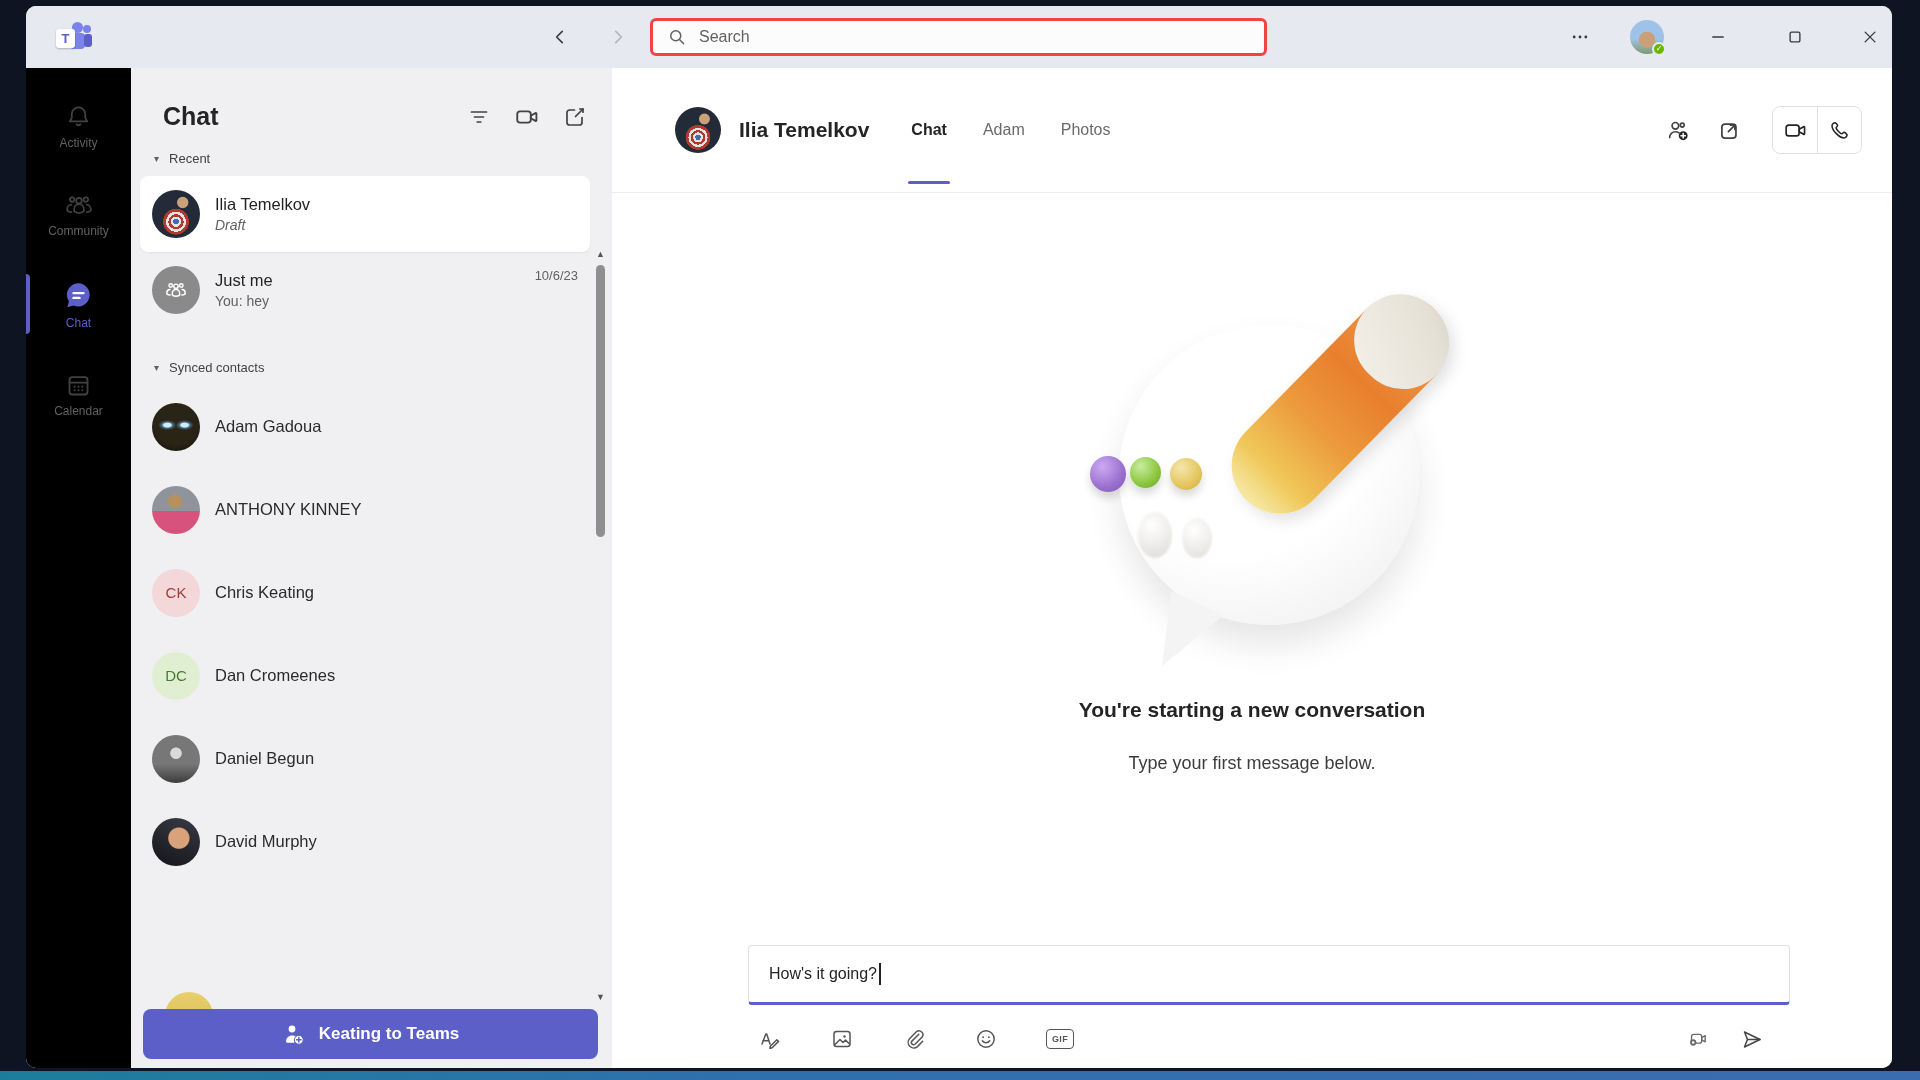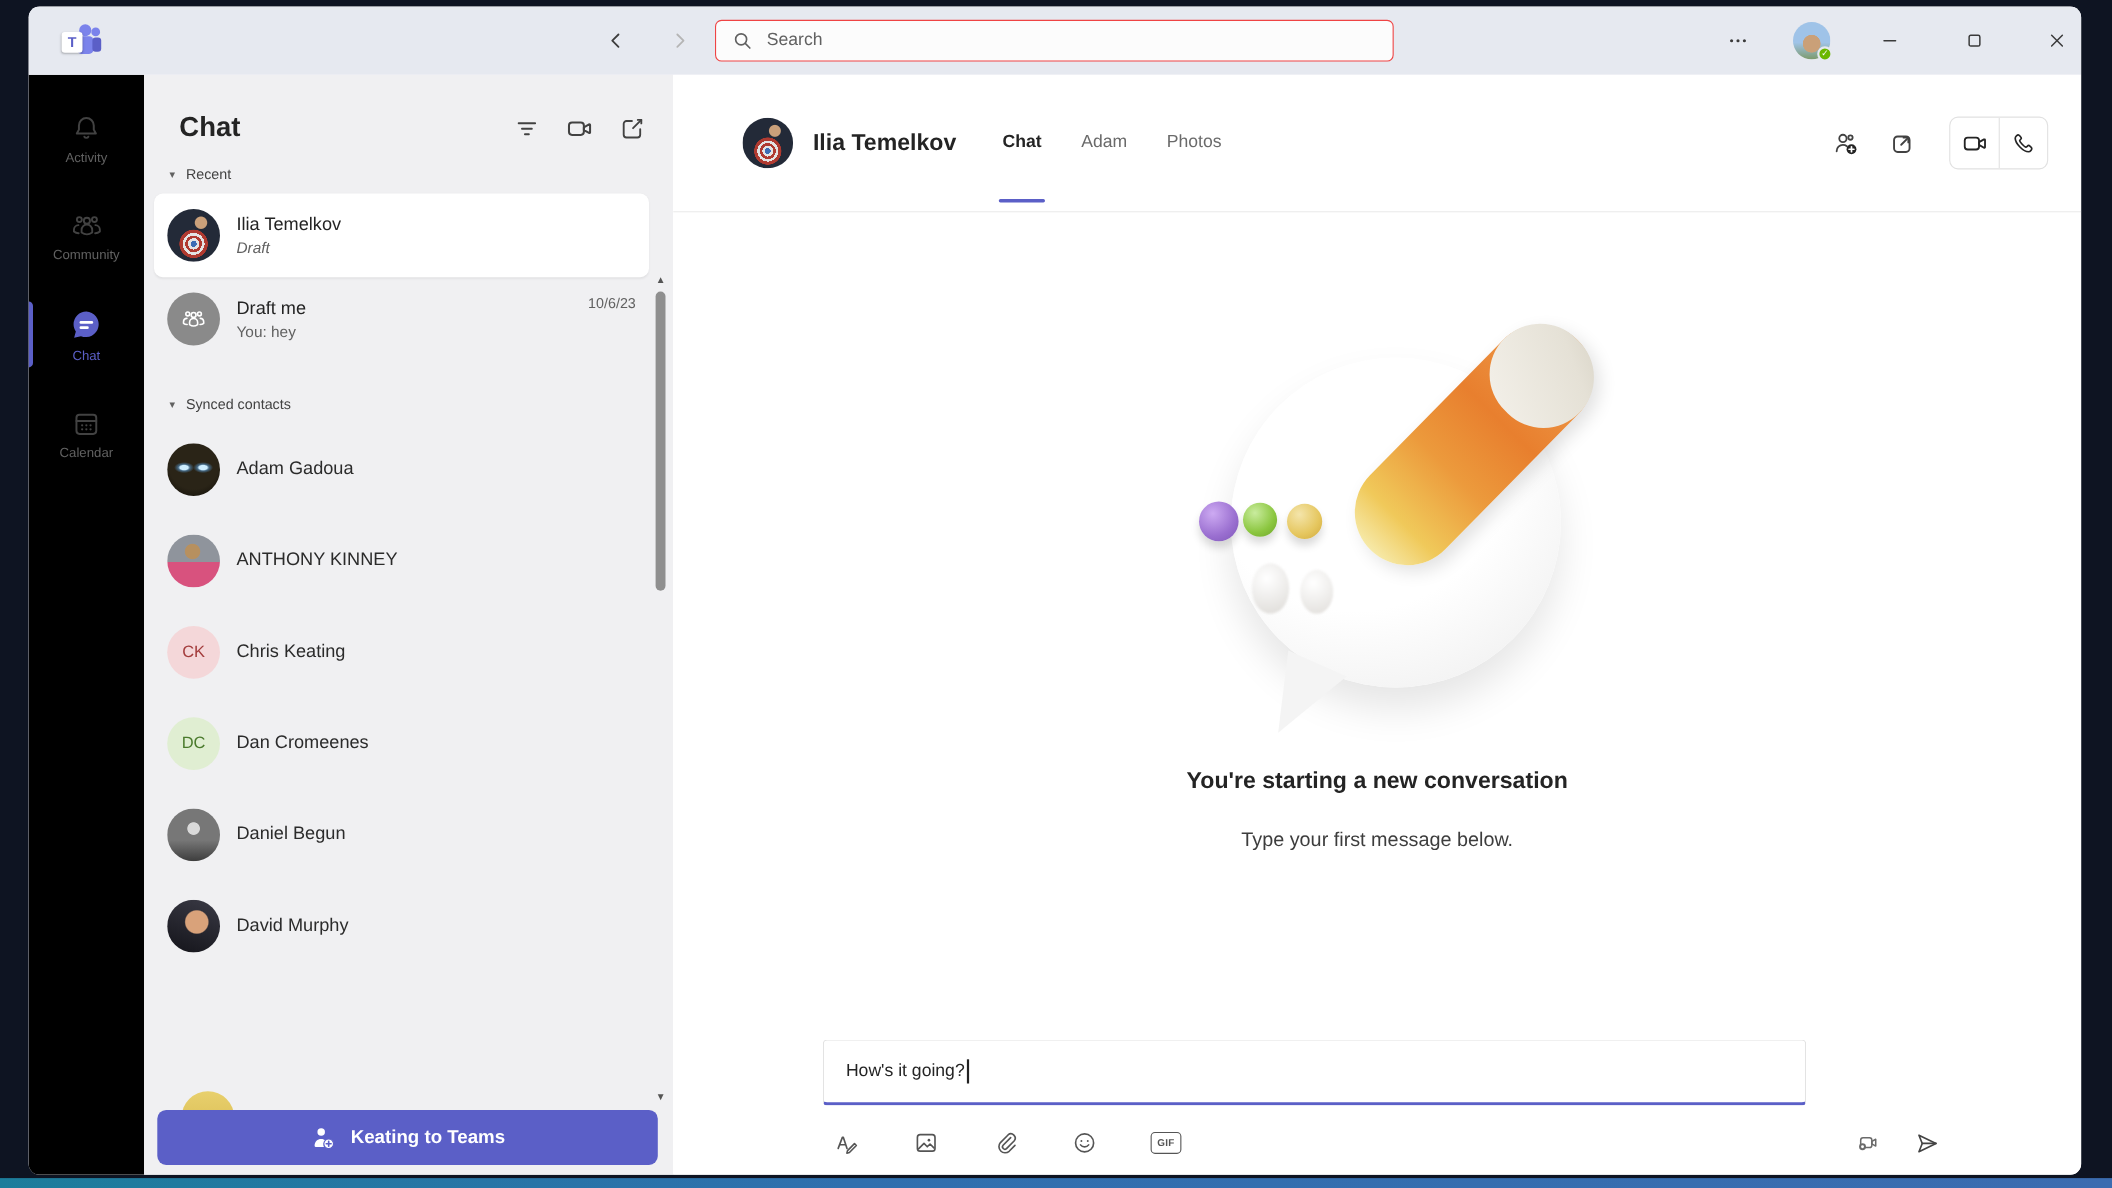--- a/index.html
+++ b/index.html
@@ -18,21 +18,21 @@
   .logo .p2 { position:absolute; left:27px; top:5px; width:8px; height:8px; border-radius:50%; background:#7b83eb; }
   .logo .b1 { position:absolute; left:14px; top:13px; width:15px; height:16px; border-radius:4px; background:#7b83eb; }
   .logo .b2 { position:absolute; left:28px; top:14px; width:8px; height:13px; border-radius:3px; background:#5b5fc7; }
   .logo .sq { position:absolute; left:0; top:9px; width:19px; height:19px; border-radius:3px; background:#fff;
     color:#5b5fc7; font-weight:bold; font-size:13px; display:flex; align-items:center; justify-content:center;
     box-shadow:0 1px 2px rgba(0,0,0,.25); }
   .nav-btn { position:absolute; top:16px; width:32px; height:30px; display:flex; align-items:center; justify-content:center; }
   .nav-back { left:518px; color:#3d3d3d; }
   .nav-fwd  { left:576px; color:#b5b5b5; }
   .searchbox { position:absolute; left:624px; top:12px; width:617px; height:38px; background:#fcfcfc;
-    border:1px solid #ef4444; border-radius:6px; display:flex; align-items:center; padding:0 14px; gap:12px;
+    border:3px solid #ef4444; border-radius:6px; display:flex; align-items:center; padding:0 14px; gap:12px;
     color:#616161; font-size:16px; }
   .tb-btn { width:40px; height:40px; display:flex; align-items:center; justify-content:center; color:#3a3a3a; }
   .tb-ellipsis { position:absolute; left:1534px; top:11px; }
   .tb-avatar { position:absolute; left:1604px; top:14px; width:34px; height:34px; border-radius:50%;
     background:radial-gradient(circle at 50% 58%, #caa078 0 30%, rgba(0,0,0,0) 32%),
                linear-gradient(180deg,#9fc3e8 0 55%, #7d9a6b);
     }
   .tb-avatar .badge { position:absolute; right:-2px; bottom:-2px; width:14px; height:14px; border-radius:50%;
     background:#6bb700; border:2px solid #e6e9f0; color:#fff; font-size:8px; line-height:10px; text-align:center; }
   .tb-min { position:absolute; left:1672px; top:11px; }
@@ -147,21 +147,21 @@
     background:radial-gradient(circle at 35% 30%, #c9ec9e, #8bc63f 60%, #6da32c); box-shadow:0 6px 8px rgba(0,0,0,.15); }
   .ball-yellow { left:128px; top:158px; width:32px; height:32px;
     background:radial-gradient(circle at 35% 30%, #f4e5ab, #e5c65e 60%, #cfa83d); box-shadow:0 6px 8px rgba(0,0,0,.15); }
 
   .empty-title { position:absolute; left:0; right:0; top:505px; text-align:center;
     font-size:21px; font-weight:bold; color:#242424; }
   .empty-sub { position:absolute; left:0; right:0; top:560px; text-align:center;
     font-size:18px; color:#3d3d3d; }
 
   
-  .composer { position:absolute; left:136px; width:894px; bottom:63px; height:60px; background:#fff;
+  .composer { position:absolute; left:136px; width:1042px; bottom:63px; height:60px; background:#fff;
     border:1px solid #e0e0e0; border-bottom:3px solid #5b5fc7; border-radius:4px;
     display:flex; align-items:center; padding:0 20px; font-size:16px; color:#242424; }
   .caret { width:1.5px; height:22px; background:#222; margin-left:2px; }
   .composer-toolbar { position:absolute; left:146px; bottom:8px; height:42px; display:flex; align-items:center; gap:48px; color:#555; }
   .ct-icon { width:24px; height:24px; display:flex; align-items:center; justify-content:center; }
   .gif-box { width:28px; height:20px; border:1.6px solid #555; border-radius:4px; display:flex;
     align-items:center; justify-content:center; font-size:9px; font-weight:bold; letter-spacing:.3px; color:#555; }
   .composer-right { position:absolute; right:128px; bottom:8px; height:42px; display:flex; align-items:center; gap:30px; color:#6a6a6a; }
 
   svg { display:block; }
@@ -315,21 +315,21 @@
             <svg width="26" height="22" viewBox="0 0 28 24" fill="none" stroke="#fff" stroke-width="1.6" stroke-linecap="round" stroke-linejoin="round">
                 <circle cx="14" cy="8" r="2.4"></circle>
                 <circle cx="8.2" cy="7" r="1.9"></circle>
                 <circle cx="19.8" cy="7" r="1.9"></circle>
                 <path d="M10 17.5v-2a4 4 0 0 1 8 0v2a7 7 0 0 1-8 0z"></path>
                 <path d="M7.4 11.4a3.6 3.6 0 0 0-3.4 3.6v1.3a5.4 5.4 0 0 0 3.6 1.2"></path>
                 <path d="M20.6 11.4a3.6 3.6 0 0 1 3.4 3.6v1.3a5.4 5.4 0 0 1-3.6 1.2"></path>
               </svg>
           </div>
           <div class="row-main">
-            <div class="row-name">Draft me</div>
+            <div class="row-name">Just me</div>
             <div class="row-sub">You: hey</div>
           </div>
           <div class="row-ts">10/6/23</div>
         </div>
 
         <div class="section-h" style="margin-top:18px">
           <span class="chev">▾</span>
           <span>Synced contacts</span>
         </div>
 

